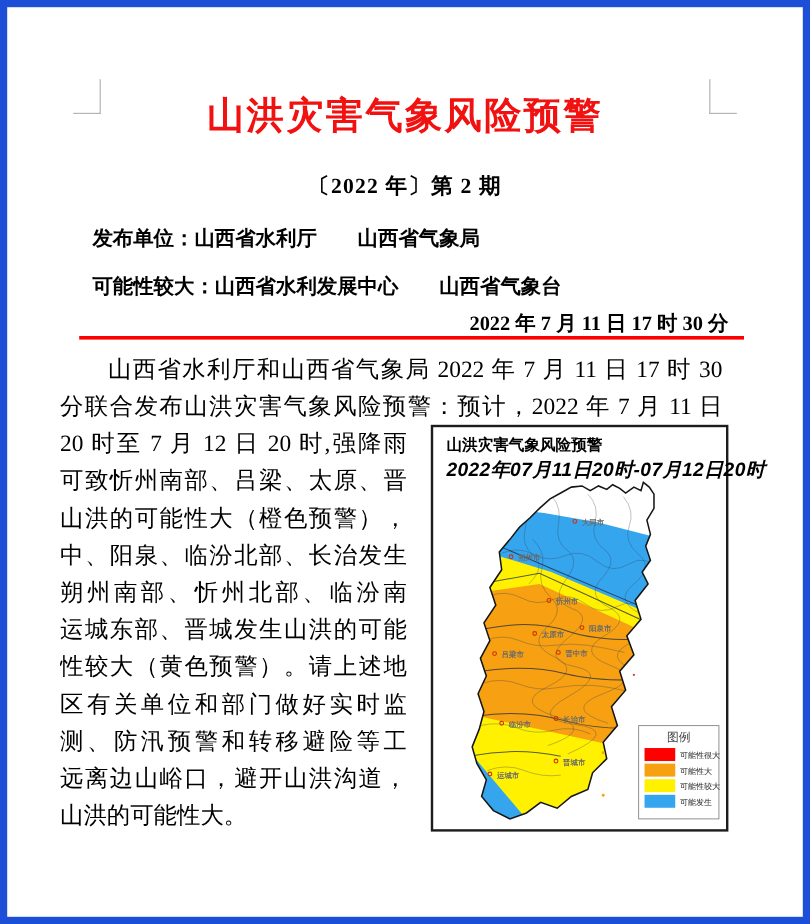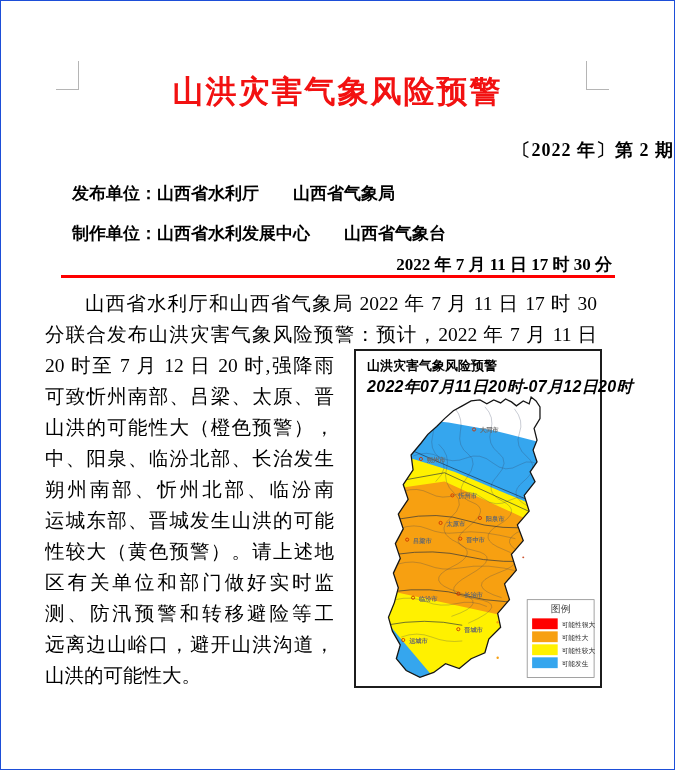--- a/index.html
+++ b/index.html
@@ -1,26 +1,26 @@
 <!DOCTYPE html>
 <html><head>
 <meta charset="utf-8">
 <style>
   html,body{margin:0;padding:0;background:#ffffff;}
   .page{position:relative;width:675px;height:770px;background:#fff;overflow:hidden;
-        border:1px solid #1d4ed8;box-sizing:border-box;
+        border:6px solid #1d4ed8;box-sizing:border-box;
         font-family:"Liberation Serif","DejaVu Serif",serif;color:#000;}
   
   .cm{position:absolute;width:22px;height:28px;}
   .cm-left{left:55px;top:60px;border-right:1px solid #b5b5b5;border-bottom:1px solid #b5b5b5;}
   .cm-right{left:585px;top:60px;border-left:1px solid #b5b5b5;border-bottom:1px solid #b5b5b5;}
 
   .doc-title{position:absolute;top:70px;left:0;width:100%;text-align:center;
              font-size:31px;font-weight:bold;color:#f21111;letter-spacing:2px;white-space:nowrap;}
-  .issue-no{position:absolute;top:137px;left:0;width:100%;text-align:right;
+  .issue-no{position:absolute;top:137px;left:0;width:100%;text-align:center;
             font-size:18px;font-weight:bold;letter-spacing:1px;}
   .meta1{position:absolute;top:181px;left:71px;font-size:17px;font-weight:bold;white-space:nowrap;}
   .meta2{position:absolute;top:221px;left:71px;font-size:17px;font-weight:bold;white-space:nowrap;}
   .pubdate{position:absolute;top:252px;right:62px;font-size:17px;font-weight:bold;white-space:nowrap;}
   .red-rule{position:absolute;top:274px;left:60px;width:554px;height:3px;background:#fe0000;}
 
   .doc-body{position:absolute;top:287px;left:44px;width:552px;font-size:19.5px;}
   .bl{height:31px;line-height:31px;overflow:hidden;text-align:justify;text-align-last:justify;}
   .bl.narrow{width:289px;}
   .bl.indent{text-indent:2.05em;}
@@ -37,21 +37,21 @@
 <body>
 
 <div class="page">
 
   <div class="cm cm-left"></div>
   <div class="cm cm-right"></div>
 
   <div class="doc-title">山洪灾害气象风险预警</div>
   <div class="issue-no">〔2022 年〕第 2 期</div>
   <div class="meta1">发布单位：山西省水利厅　　山西省气象局</div>
-  <div class="meta2">制作单位：山西省水利发展中心　　山西省气象台</div>
+  <div class="meta2">可能性较大：山西省水利发展中心　　山西省气象台</div>
   <div class="pubdate">2022 年 7 月 11 日 17 时 30 分</div>
   <div class="red-rule"></div>
 
   <div class="doc-body">
     <div class="bl indent">山西省水利厅和山西省气象局 2022 年 7 月 11 日 17 时 30</div>
     <div class="bl">分联合发布山洪灾害气象风险预警：预计，2022 年 7 月 11 日</div>
     <div class="bl narrow">20 时至 7 月 12 日 20 时,强降雨</div>
     <div class="bl narrow">可致忻州南部、吕梁、太原、晋</div>
     <div class="bl narrow">山洪的可能性大（橙色预警），</div>
     <div class="bl narrow">中、阳泉、临汾北部、长治发生</div>

